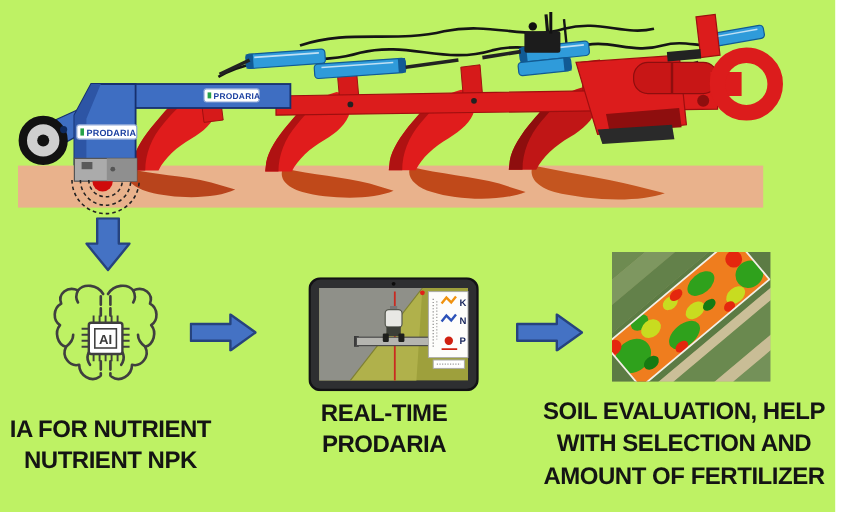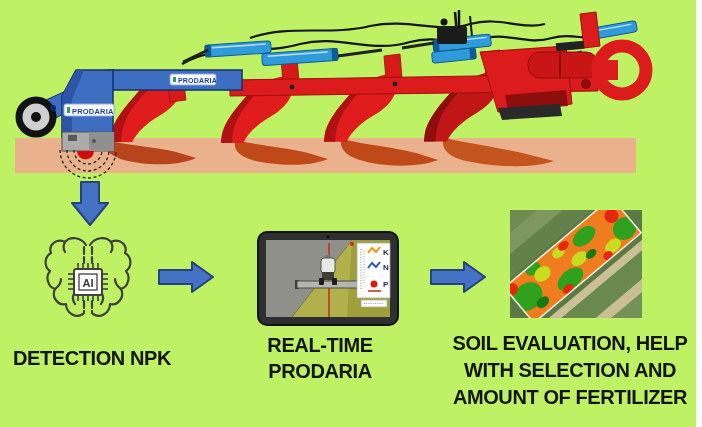--- a/index.html
+++ b/index.html
@@ -290,21 +290,22 @@
         <g fill="#157A12">
           <ellipse cx="16" cy="62" rx="7" ry="5"></ellipse>
             <ellipse cx="84" cy="56" rx="6" ry="4"></ellipse>
         </g>
       </g>
       <rect x="-4" y="26" width="140" height="46" fill="none" stroke="#F2EFE6" stroke-width="1.5"></rect>
     </g>
   </svg>
 
   <div class="cap" style="left:0;top:345px;width:184px;">
-    <div>DETECTION NPK</div>
+    <div>IA FOR NUTRIENT</div>
+    <div>NUTRIENT NPK</div>
   </div>
 
   <div class="cap" style="left:228px;top:332px;width:184px;">
     <div>REAL-TIME</div>
     <div>PRODARIA</div>
   </div>
 
   <div class="cap" style="left:430px;top:330px;width:280px;line-height:27px;">
     <div>SOIL EVALUATION, HELP</div>
     <div>WITH SELECTION AND</div>

